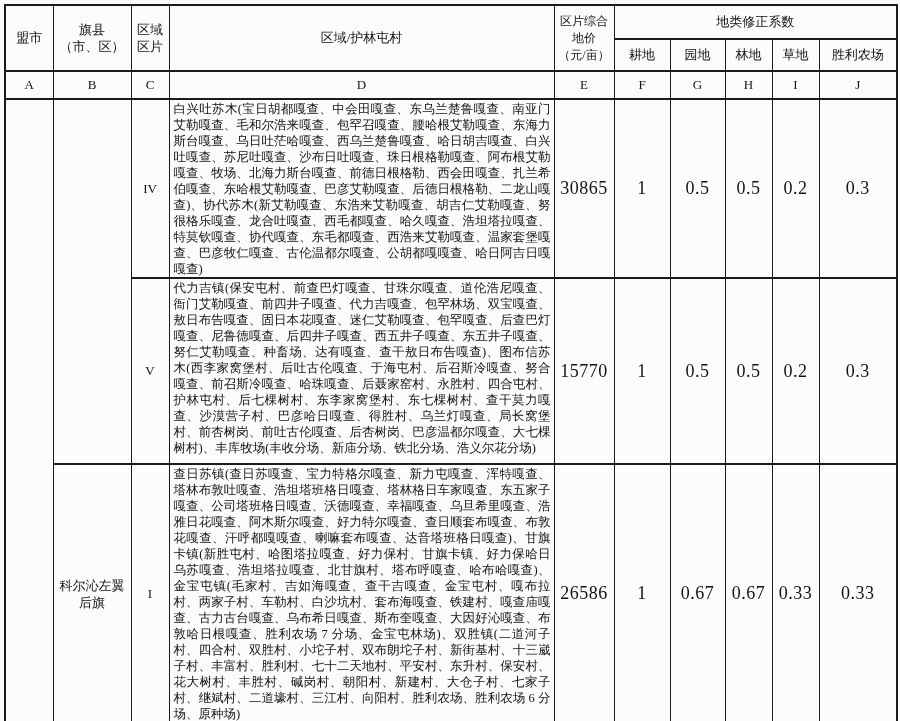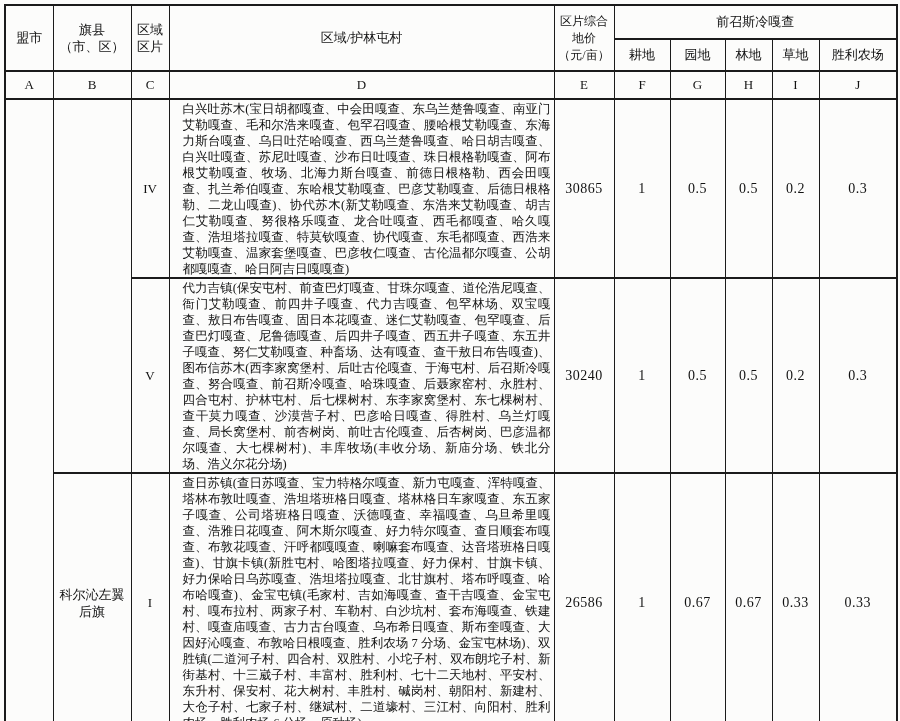--- a/index.html
+++ b/index.html
@@ -30,25 +30,25 @@
     overflow:hidden;
     word-break:break-all;
   }
   .preline{white-space:pre-line;line-height:17px;}
   .small{font-size:12px;margin-top:32px;}
   tr.letters th{height:26px;font-size:13px;}
   td.desc{
     text-align:justify;
     text-align-last:left;
     vertical-align:top;
-    padding:1px 3px 0 13px;
+    padding:1px 3px 0 4px;
     font-size:12.5px;
     line-height:16px;
   }
-  td.num{font-size:14px;letter-spacing:0.5px;}
+  td.num{font-size:18px;letter-spacing:0.5px;}
   td.county{line-height:17px;}
 </style>
 </head>
 <body>
 
 <div class="sheet">
   <table>
     <colgroup>
       <col style="width:48px">
         <col style="width:78px">
@@ -65,21 +65,21 @@
       <tr style="height:34px">
         <th rowspan="2">盟市</th>
         <th rowspan="2" class="preline">旗县
 （市、区）</th>
         <th rowspan="2" class="preline">区域
 区片</th>
         <th rowspan="2">区域/护林屯村</th>
         <th rowspan="2" class="preline small">区片综合
 地价
 （元/亩）</th>
-        <th colspan="5">前召斯冷嘎查</th>
+        <th colspan="5">地类修正系数</th>
       </tr>
       <tr style="height:32px">
         <th>耕地</th>
         <th>园地</th>
         <th>林地</th>
         <th>草地</th>
         <th>胜利农场</th>
       </tr>
       <tr class="letters" style="height:26px">
         <th>A</th>
@@ -103,21 +103,21 @@
         <td class="num">30865</td>
         <td class="num">1</td>
         <td class="num">0.5</td>
         <td class="num">0.5</td>
         <td class="num">0.2</td>
         <td class="num">0.3</td>
       </tr>
       <tr style="height:186px">
         <td>V</td>
         <td class="desc">代力吉镇(保安屯村、前查巴灯嘎查、甘珠尔嘎查、道伦浩尼嘎查、衙门艾勒嘎查、前四井子嘎查、代力吉嘎查、包罕林场、双宝嘎查、敖日布告嘎查、固日本花嘎查、迷仁艾勒嘎查、包罕嘎查、后查巴灯嘎查、尼鲁德嘎查、后四井子嘎查、西五井子嘎查、东五井子嘎查、努仁艾勒嘎查、种畜场、达有嘎查、查干敖日布告嘎查)、图布信苏木(西李家窝堡村、后吐古伦嘎查、于海屯村、后召斯冷嘎查、努合嘎查、前召斯冷嘎查、哈珠嘎查、后聂家窑村、永胜村、四合屯村、护林屯村、后七棵树村、东李家窝堡村、东七棵树村、查干莫力嘎查、沙漠营子村、巴彦哈日嘎查、得胜村、乌兰灯嘎查、局长窝堡村、前杏树岗、前吐古伦嘎查、后杏树岗、巴彦温都尔嘎查、大七棵树村)、丰库牧场(丰收分场、新庙分场、铁北分场、浩义尔花分场)</td>
-        <td class="num">30240</td>
+        <td class="num">15770</td>
         <td class="num">1</td>
         <td class="num">0.5</td>
         <td class="num">0.5</td>
         <td class="num">0.2</td>
         <td class="num">0.3</td>
       </tr>
       <tr style="height:258px">
         <td class="county">科尔沁左翼后旗</td>
         <td>I</td>
         <td class="desc">查日苏镇(查日苏嘎查、宝力特格尔嘎查、新力屯嘎查、浑特嘎查、塔林布敦吐嘎查、浩坦塔班格日嘎查、塔林格日车家嘎查、东五家子嘎查、公司塔班格日嘎查、沃德嘎查、幸福嘎查、乌旦希里嘎查、浩雅日花嘎查、阿木斯尔嘎查、好力特尔嘎查、查日顺套布嘎查、布敦花嘎查、汗呼都嘎嘎查、喇嘛套布嘎查、达音塔班格日嘎查)、甘旗卡镇(新胜屯村、哈图塔拉嘎查、好力保村、甘旗卡镇、好力保哈日乌苏嘎查、浩坦塔拉嘎查、北甘旗村、塔布呼嘎查、哈布哈嘎查)、金宝屯镇(毛家村、吉如海嘎查、查干吉嘎查、金宝屯村、嘎布拉村、两家子村、车勒村、白沙坑村、套布海嘎查、铁建村、嘎查庙嘎查、古力古台嘎查、乌布希日嘎查、斯布奎嘎查、大因好沁嘎查、布敦哈日根嘎查、胜利农场 7 分场、金宝屯林场)、双胜镇(二道河子村、四合村、双胜村、小坨子村、双布朗坨子村、新街基村、十三崴子村、丰富村、胜利村、七十二天地村、平安村、东升村、保安村、花大树村、丰胜村、碱岗村、朝阳村、新建村、大仓子村、七家子村、继斌村、二道壕村、三江村、向阳村、胜利农场、胜利农场 6 分场、原种场)</td>

